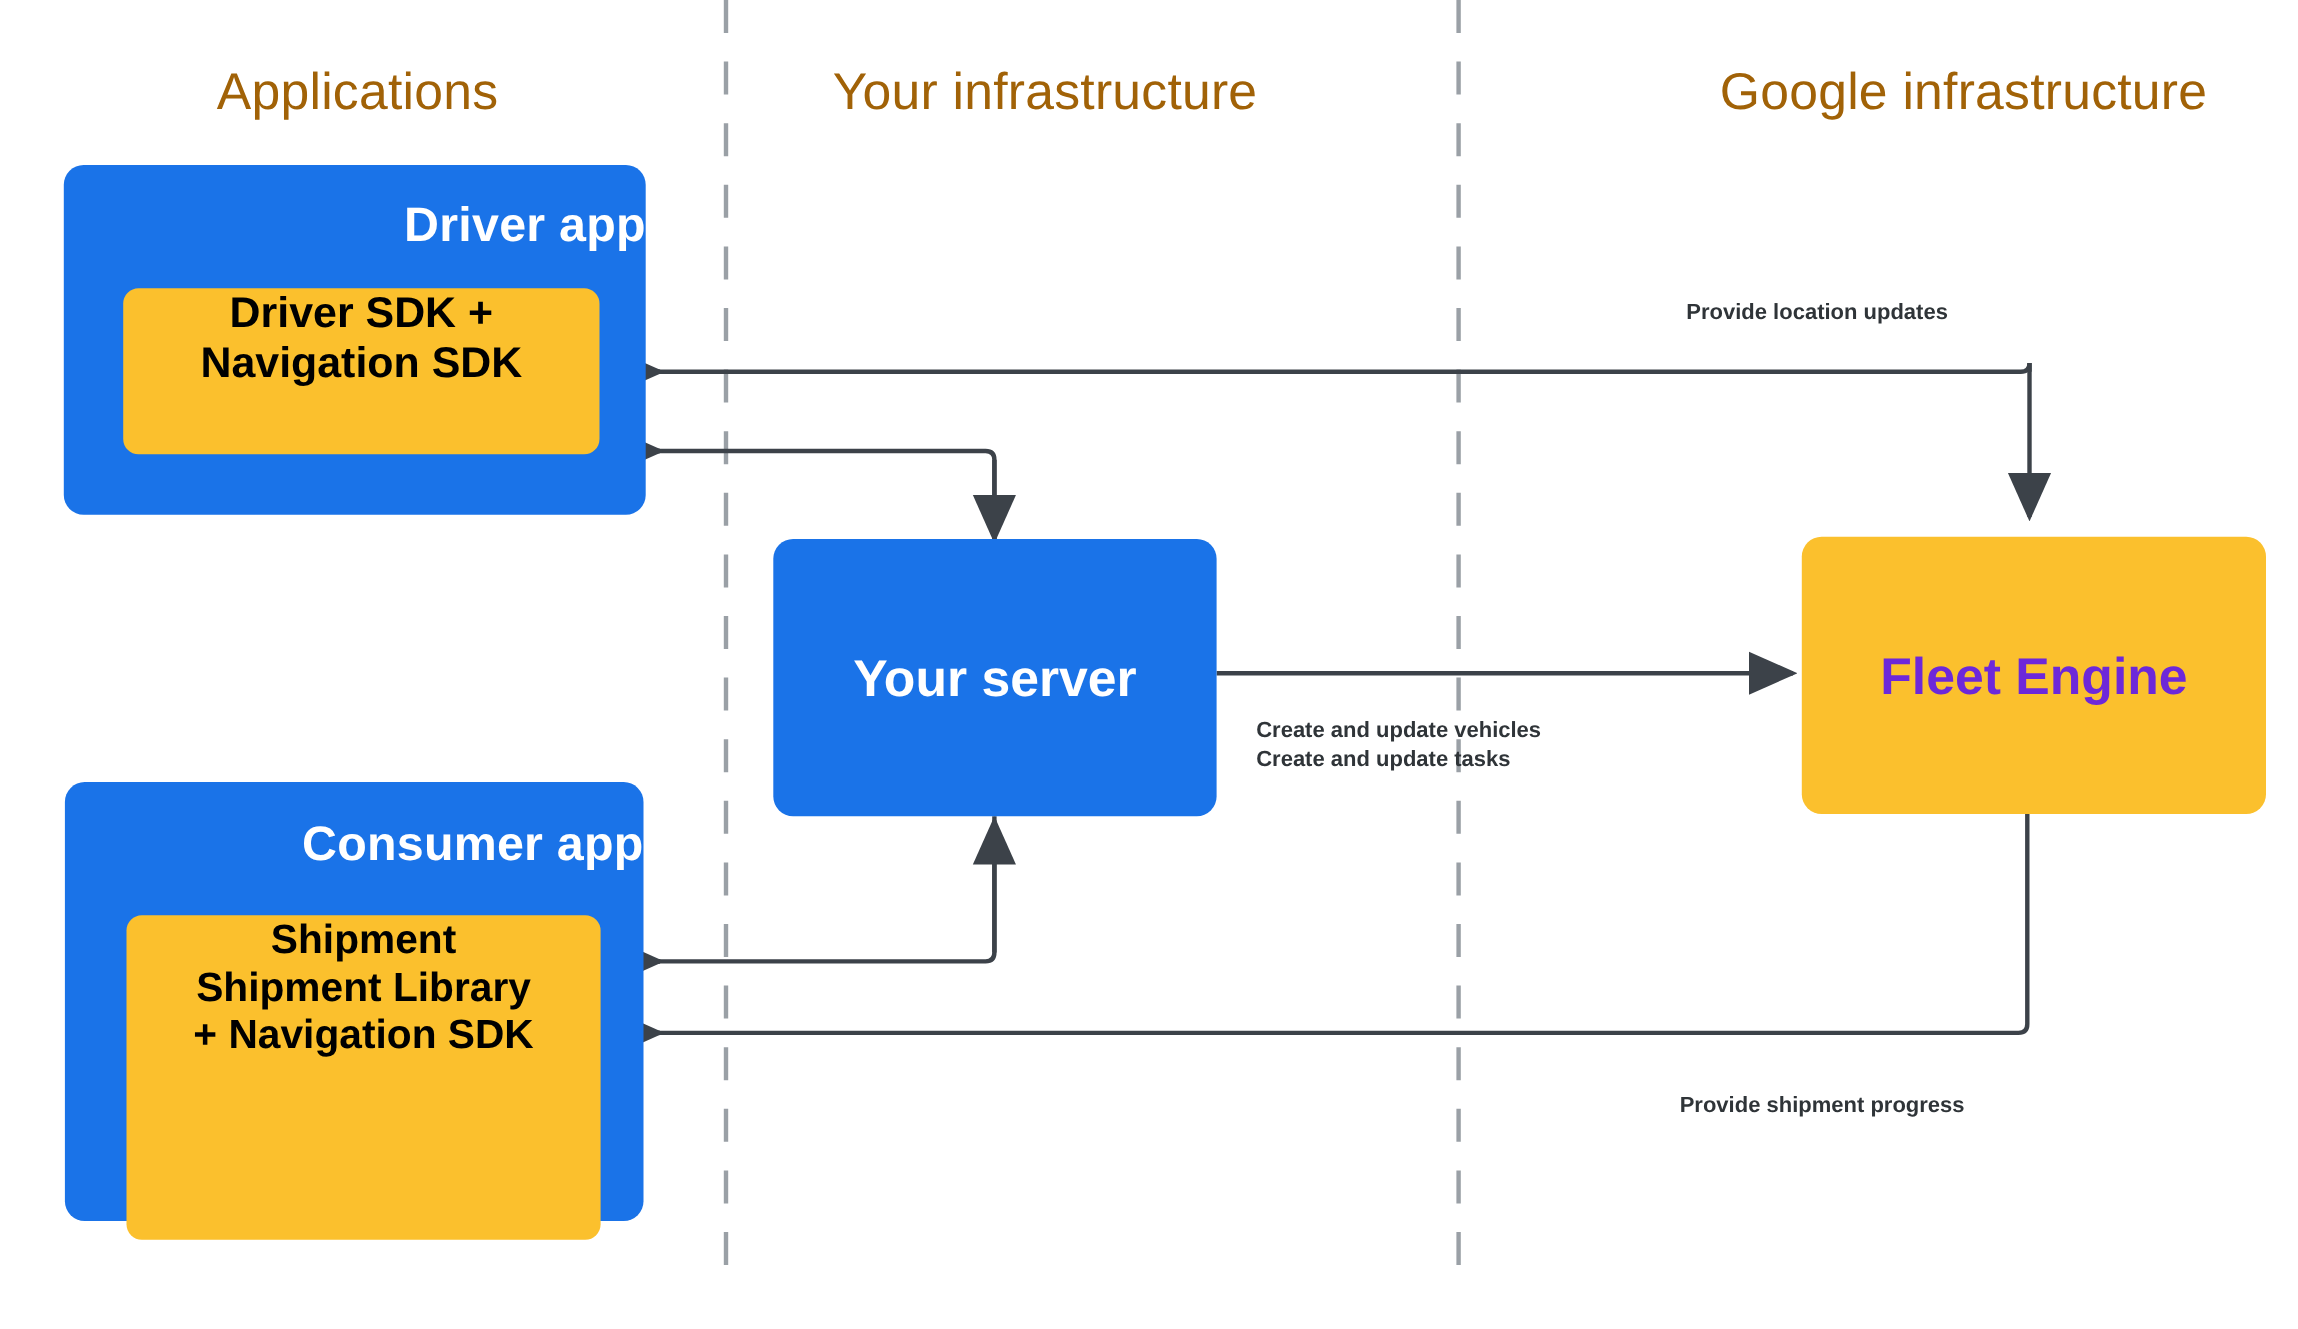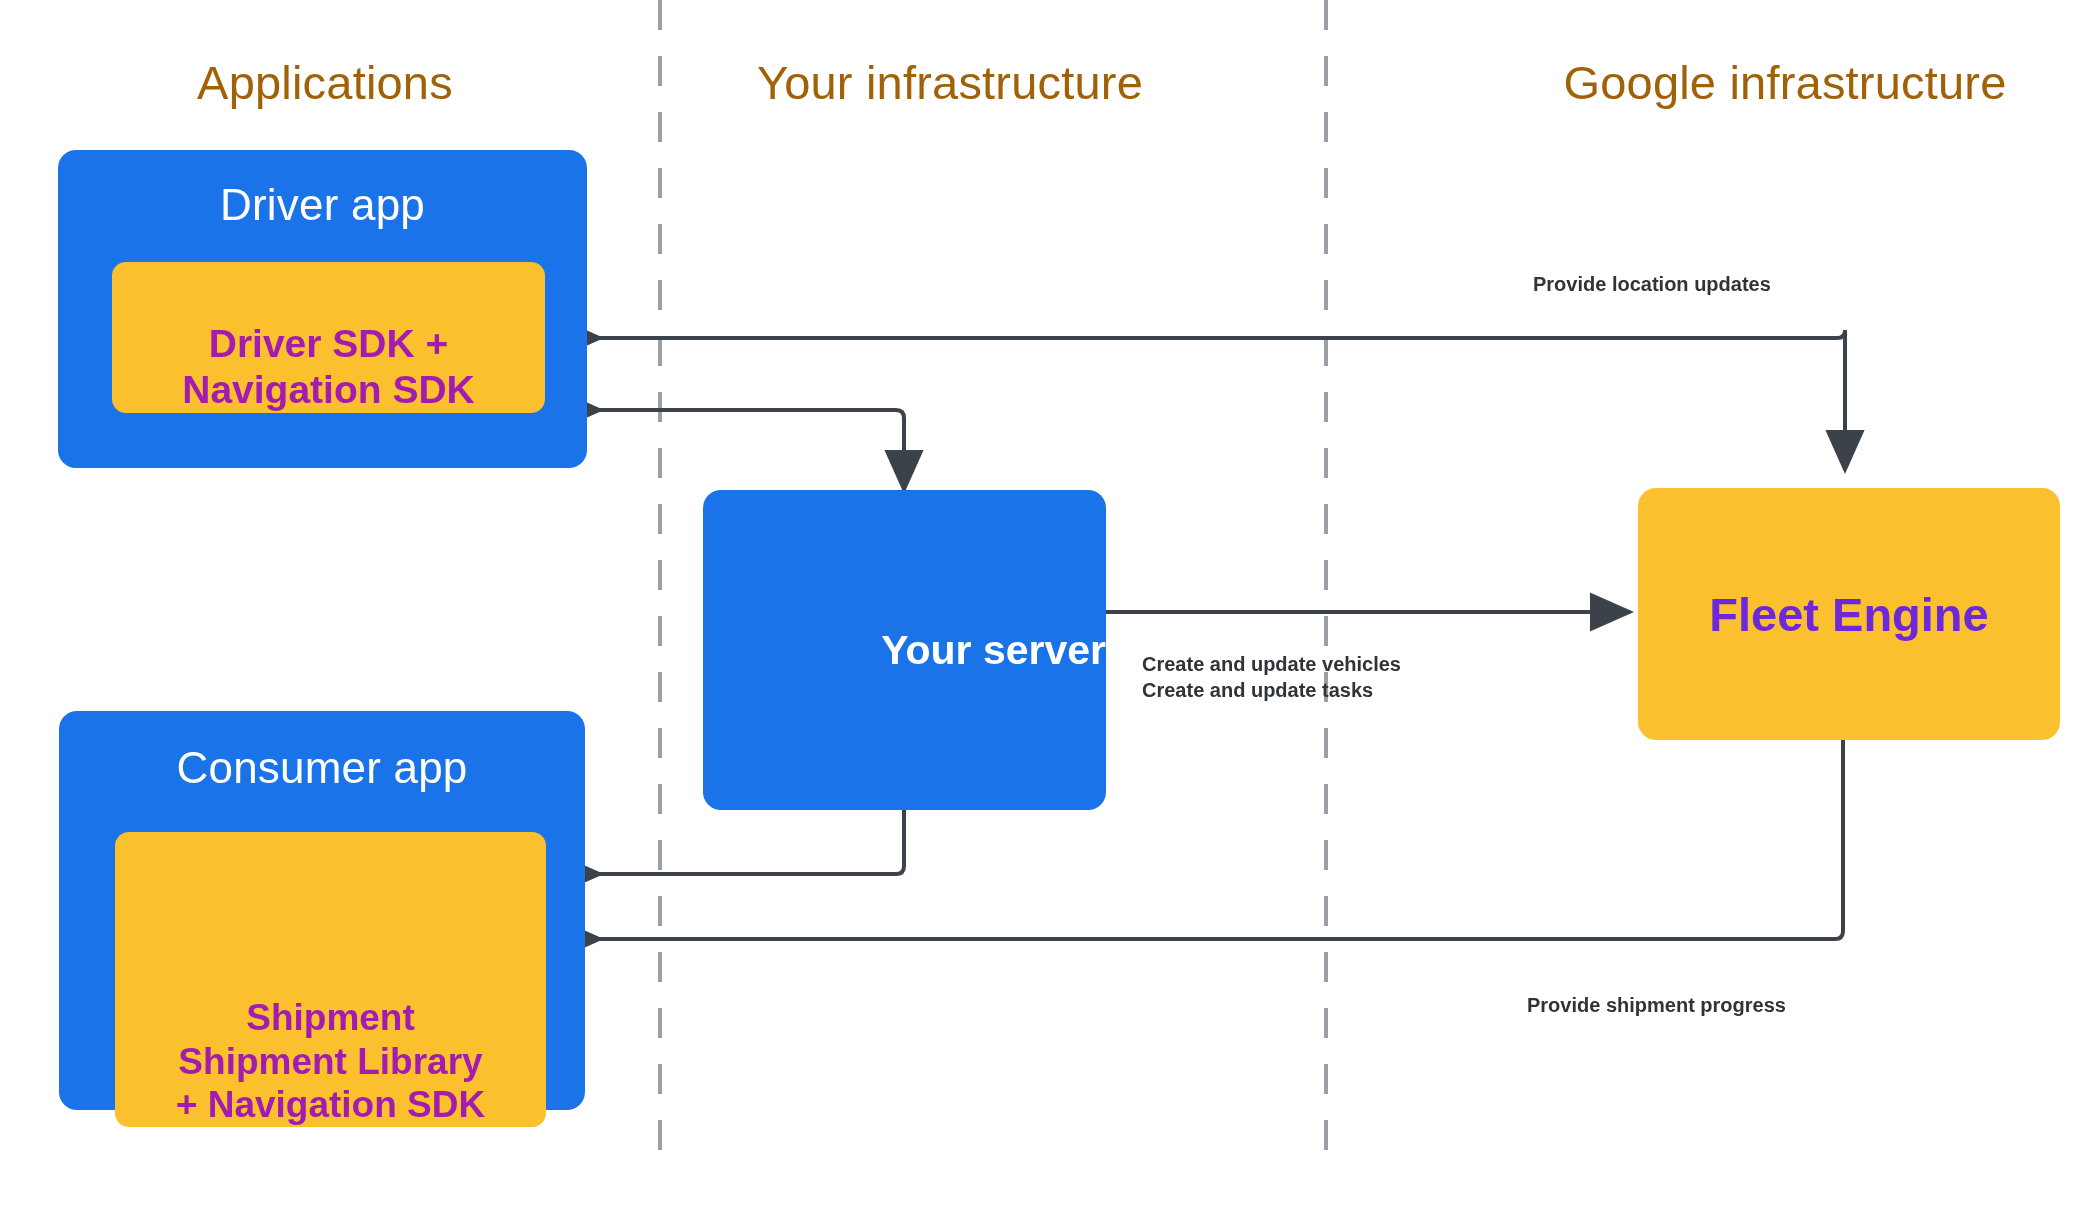--- a/index.html
+++ b/index.html
@@ -6,25 +6,25 @@
   body{width:2089px;height:1208px;position:relative;overflow:hidden;
        font-family:"Liberation Sans","DejaVu Sans",sans-serif;}
   #stage{position:absolute;inset:0;width:2089px;height:1208px;}
 
   svg.wires{position:absolute;left:0;top:0;width:2089px;height:1208px;pointer-events:none;}
 
   .col-header{position:absolute;font-size:47px;color:#a16207;font-weight:400;
               letter-spacing:.2px;white-space:nowrap;text-align:center;}
 
   .app-box{position:absolute;border-radius:18px;box-sizing:border-box;}
-  .app-title{position:absolute;left:0;right:0;text-align:center;color:#ffffff;
-             font-weight:normal;font-size:44px;letter-spacing:.2px;}
-  .sdk-box{position:absolute;border-radius:14px;display:flex;align-items:flex-end;
+  .app-title{position:absolute;left:0;right:0;text-align:right;color:#ffffff;
+             font-weight:bold;font-size:44px;letter-spacing:.2px;}
+  .sdk-box{position:absolute;border-radius:14px;display:flex;align-items:flex-start;
            justify-content:center;text-align:center;box-sizing:border-box;
-           color:#a21caf;font-weight:bold;line-height:1.18;}
+           color:#000000;font-weight:bold;line-height:1.18;}
   .plain-box{position:absolute;border-radius:18px;display:flex;align-items:center;
              justify-content:center;text-align:center;box-sizing:border-box;
              font-weight:bold;}
   .edge-label{position:absolute;font-size:20px;font-weight:bold;color:#2f3438;
               white-space:nowrap;line-height:1.28;}
 </style>
 </head>
 <body>
 
 <div id="stage">
@@ -77,21 +77,21 @@
     <div class="app-title" style="top:32px;">Consumer app</div>
     <div class="sdk-box" style="left:56px;top:121px;width:431px;height:295px;background:#fbc02d;font-size:37px;">
       <span>
         <span>Shipment</span><br>
         <span>Shipment Library</span><br>
         <span>+ Navigation SDK</span>
       </span>
     </div>
   </div>
 
-  <div class="plain-box" style="left:703px;top:490px;width:403px;height:320px;background:#1a73e8;color:#ffffff;font-size:41px;justify-content:flex-end;">
+  <div class="plain-box" style="left:703px;top:490px;width:403px;height:252px;background:#1a73e8;color:#ffffff;font-size:47px;">
     <span>Your server</span>
   </div>
 
   <div class="plain-box" style="left:1638px;top:488px;width:422px;height:252px;background:#fbc02d;color:#6d28d9;font-size:47px;">
     <span>Fleet Engine</span>
   </div>
 
   <div class="edge-label" style="left:1533px;top:272px;">Provide location updates</div>
 
   <div class="edge-label" style="left:1142px;top:652px;">

